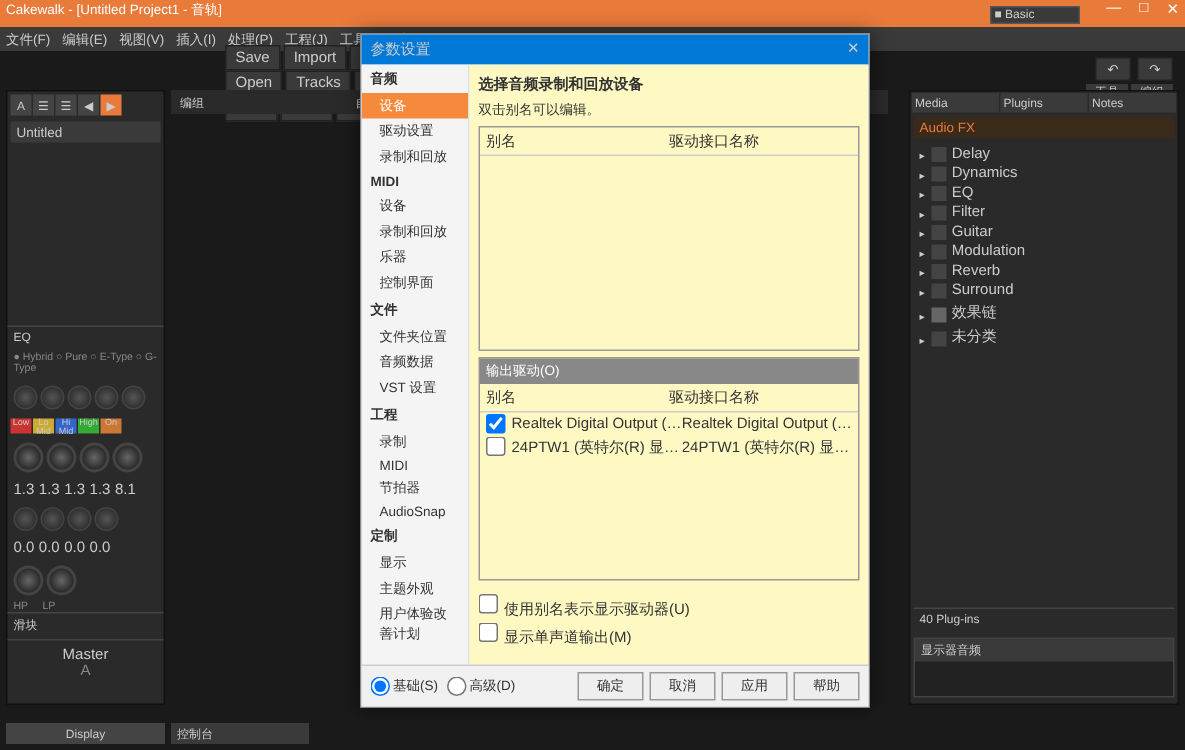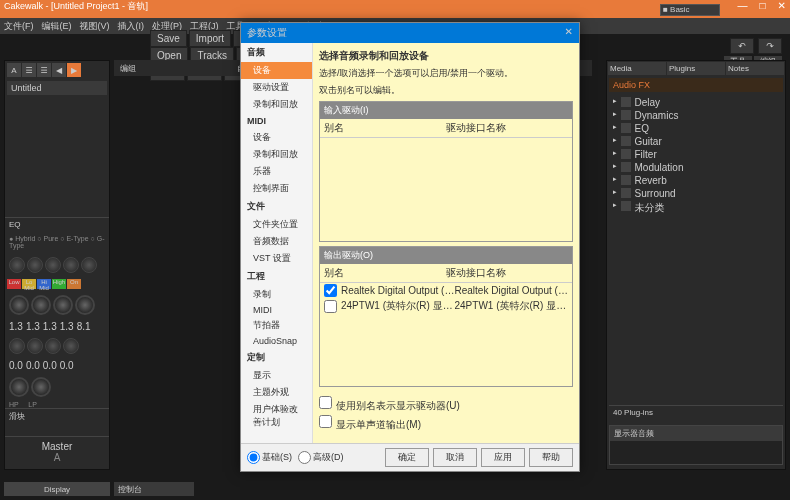--- a/index.html
+++ b/index.html
@@ -24,35 +24,35 @@
 .leftpanel .trackname{background:#3a3a3a;padding:2px 4px;margin:2px;font-size:9px}
 .leftpanel .hybrid{font-size:7px;padding:4px;color:#888}
 .leftpanel .knobs{display:flex;flex-wrap:wrap;gap:2px;padding:4px}
 .knob{width:16px;height:16px;border-radius:50%;background:radial-gradient(#555,#222);border:1px solid #444}
 .colorbtns{display:flex;gap:1px;padding:2px}
 .colorbtns span{width:14px;height:10px;font-size:6px;text-align:center}
 .cb-red{background:#c33}.cb-yel{background:#ca3}.cb-blu{background:#36c}.cb-grn{background:#3a3}.cb-org{background:#c73}
 .bigknobs{display:flex;gap:2px;padding:4px}
 .bigknob{width:20px;height:20px;border-radius:50%;background:radial-gradient(#666,#111);border:2px solid #444}
 .smallrow{display:flex;gap:3px;padding:2px 4px;font-size:6px;color:#888}
-.master{text-align:center;padding:4px;font-size:8px;border-top:1px solid #444;margin-top:12px}
+.master{text-align:center;padding:4px;font-size:8px;border-top:1px solid #444;margin-top:2px}
 .midarea{position:absolute;top:60px;left:114px;width:478px;height:16px;background:#2a2a2a;display:flex;align-items:center}
 .midarea span{font-size:8px;padding:0 6px}
 .rightpanel{position:absolute;top:60px;right:4px;width:180px;height:410px;background:#2a2a2a;border:1px solid #111}
 .rightpanel .tabs{display:flex;gap:1px;padding:1px}
 .rightpanel .tabs span{flex:1;background:#3a3a3a;font-size:8px;text-align:left;padding:2px}
 .rightpanel .audiofx{background:#3a2a1a;padding:2px 4px;margin:2px;font-size:9px;color:#e87a3a}
 .rightpanel .fxlist{padding:2px}
-.rightpanel .fxitem{display:flex;align-items:flex-start;padding:1px 4px;font-size:9px}
+.rightpanel .fxitem{display:flex;align-items:flex-end;padding:1px 4px;font-size:9px}
 .rightpanel .fxitem::before{content:"▸";margin-right:4px;font-size:7px}
 .rightpanel .fxbox{width:10px;height:10px;background:#444;margin-right:4px}
 .rightpanel .plugins{position:absolute;bottom:50px;left:2px;right:2px;padding:2px 4px;font-size:8px;border-top:1px solid #444}
 .rightpanel .bottombox{position:absolute;bottom:4px;left:2px;right:2px;height:40px;border:1px solid #444;background:#222}
 .bottombar{position:absolute;bottom:4px;left:4px;width:106px;height:14px;background:#444;display:flex;align-items:center;justify-content:center;font-size:8px}
-.consolebar{position:absolute;bottom:4px;left:114px;width:80px;height:14px;background:#3a3a3a;display:flex;align-items:center;padding:0 4px;font-size:8px}
+.consolebar{position:absolute;bottom:4px;left:114px;width:92px;height:14px;background:#3a3a3a;display:flex;align-items:center;padding:0 4px;font-size:8px}
 .dialog{position:absolute;top:22px;left:240px;width:340px;height:450px;background:#fff;border:1px solid #888;box-shadow:0 0 12px rgba(0,0,0,.5);display:flex;flex-direction:column}
 .dialog .dtitle{background:#0078d7;color:#fff;padding:3px 6px;font-size:10px;display:flex}
 .dialog .dtitle .x{margin-left:auto;cursor:pointer}
 .dialog .dbody{flex:1;display:flex;overflow:hidden}
 .dialog .dside{width:72px;background:#f4f4f4;border-right:1px solid #ddd;overflow-y:auto}
 .dialog .dside .cat{font-weight:bold;padding:3px 6px;font-size:9px;color:#333}
 .dialog .dside .item{padding:2px 12px;font-size:9px;color:#333;cursor:pointer}
 .dialog .dside .item.sel{background:#f58a3c;color:#fff}
 .dialog .dmain{flex:1;padding:6px;background:#fef9c3;display:flex;flex-direction:column;gap:4px;overflow:hidden}
 .dialog .dmain *{color:#333}
@@ -212,37 +212,41 @@
     <div class="fxitem">
         <span class="fxbox"></span>
         <span>Dynamics</span>
       </div>
     <div class="fxitem">
         <span class="fxbox"></span>
         <span>EQ</span>
       </div>
     <div class="fxitem">
         <span class="fxbox"></span>
+        <span>Filter</span>
+      </div>
+    <div class="fxitem">
+        <span class="fxbox"></span>
         <span>Guitar</span>
       </div>
     <div class="fxitem">
         <span class="fxbox"></span>
-        <span>Filter</span>
-      </div>
-    <div class="fxitem">
-        <span class="fxbox"></span>
         <span>Modulation</span>
       </div>
     <div class="fxitem">
         <span class="fxbox"></span>
         <span>Reverb</span>
       </div>
     <div class="fxitem">
         <span class="fxbox"></span>
         <span>Surround</span>
+      </div>
+    <div class="fxitem">
+        <span class="fxbox" style="background:#666"></span>
+        <span>效果链</span>
       </div>
     <div class="fxitem">
         <span class="fxbox"></span>
         <span>未分类</span>
       </div>
   </div>
   <div class="plugins">40 Plug-ins</div>
   <div class="bottombox">
     <div style="background:#3a3a3a;padding:2px 4px;font-size:8px">显示器音频</div>
   </div>
@@ -276,24 +280,22 @@
         <div class="item">MIDI</div>
         <div class="item">节拍器</div>
         <div class="item">AudioSnap</div>
         <div class="cat">定制</div>
         <div class="item">显示</div>
         <div class="item">主题外观</div>
         <div class="item">用户体验改善计划</div>
       </div>
     <div class="dmain">
       <div class="h">选择音频录制和回放设备</div>
-      <div class="sub">选择/取消选择一个选项可以启用/禁用一个驱动。</div>
       <div class="sub">双击别名可以编辑。</div>
       <div class="panel">
-        <div class="phead">输入驱动(I)</div>
         <div class="pcols">
             <span>别名</span>
             <span>驱动接口名称</span>
           </div>
         <div style="flex:1"></div>
       </div>
       <div class="panel">
         <div class="phead">输出驱动(O)</div>
         <div class="pcols">
             <span>别名</span>

